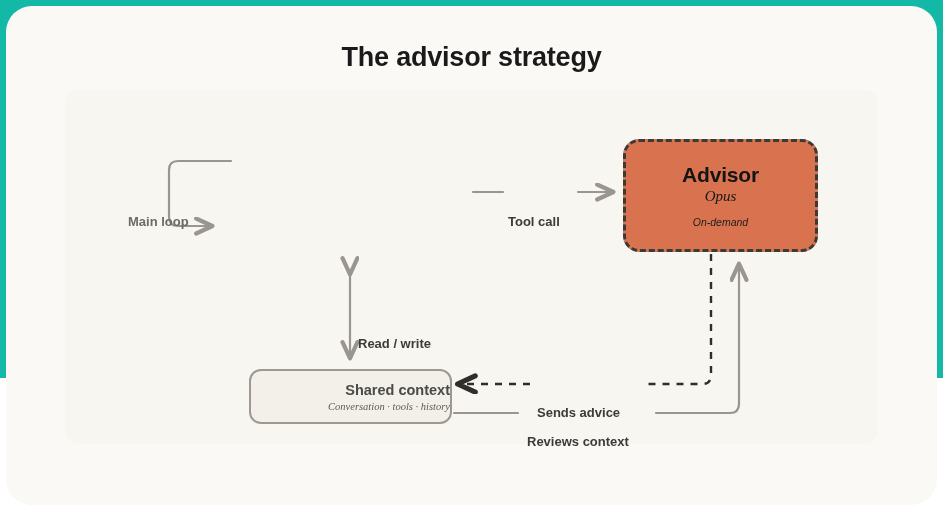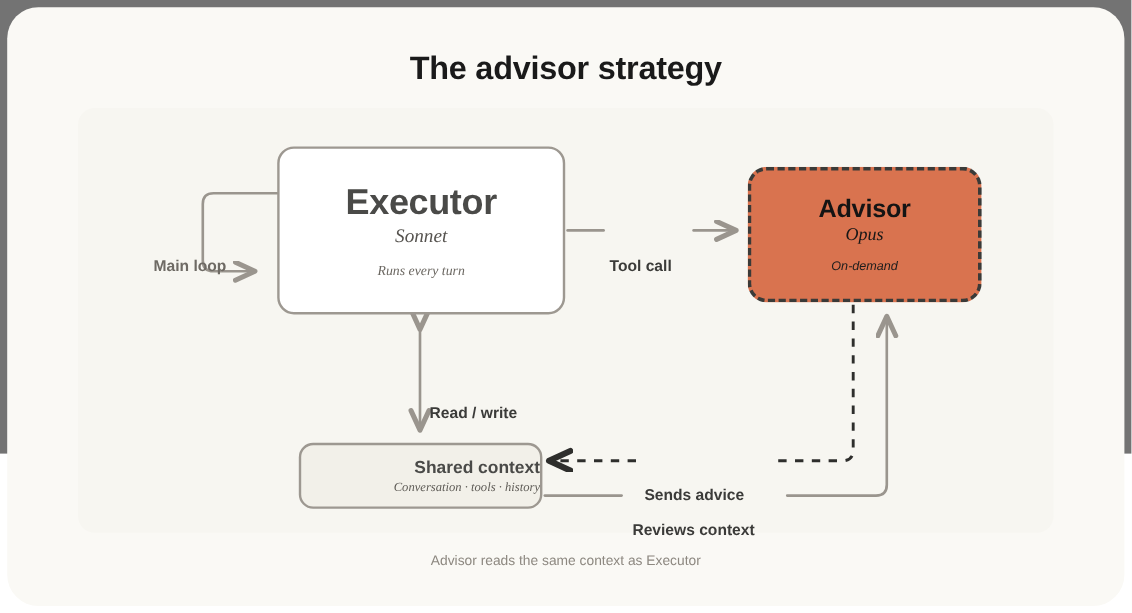--- a/index.html
+++ b/index.html
@@ -1,18 +1,18 @@
 <!DOCTYPE html>
 <html><head>
 <meta charset="utf-8">
 <style>
   html,body{margin:0;padding:0;background:#ffffff;}
   body{width:943px;height:511px;overflow:hidden;font-family:"Liberation Sans",sans-serif;}
 
-  .page{position:relative;width:943px;height:378px;background:#737373;}
+  .page{position:relative;width:943px;height:378px;background:#14b8a6;}
 
   .card{
     position:absolute;left:6px;top:6px;width:931px;height:499px;
     background:#FAF9F5;border-radius:26px;
   }
 
   .title{
     position:absolute;left:0;top:36px;width:931px;text-align:center;
     font-size:27px;font-weight:700;color:#1a1a1a;letter-spacing:-0.2px;
   }
@@ -108,38 +108,32 @@
         <path d="M705,248 L705,369 Q705,378 696,378 L640,378" fill="none" stroke="#2E2E2C" stroke-width="2.4" stroke-dasharray="7 7" stroke-linecap="butt"></path>
         <path d="M524,378 L452,378" fill="none" stroke="#2E2E2C" stroke-width="2.4" stroke-dasharray="7 7" stroke-linecap="butt" marker-end="url(#ah-dark)"></path>
       </g>
 
       <g>
         <path d="M448,407 L512,407" fill="none" stroke="#9A958E" stroke-width="2.2" stroke-linecap="round"></path>
         <path d="M650,407 L724,407 Q733,407 733,398 L733,258" fill="none" stroke="#9A958E" stroke-width="2.2" stroke-linecap="round" marker-end="url(#ah)"></path>
       </g>
     </svg>
 
-    <div class="node executor">
-      <div class="n-title">Executor</div>
-      <div class="n-sub">Sonnet</div>
-      <div class="n-note">Runs every turn</div>
-    </div>
 
     <div class="node advisor">
       <div class="n-title">Advisor</div>
       <div class="n-sub">Opus</div>
       <div class="n-note">On-demand</div>
     </div>
 
     <div class="node shared">
       <div class="n-title">Shared context</div>
       <div class="n-sub">Conversation · tools · history</div>
     </div>
 
     <div class="elabel gray lbl-mainloop">Main loop</div>
     <div class="elabel lbl-toolcall">Tool call</div>
     <div class="elabel lbl-readwrite">Read / write</div>
     <div class="elabel lbl-sends">Sends advice</div>
     <div class="elabel lbl-reviews">Reviews context</div>
 
-    <div class="caption">Advisor reads the same context as Executor</div>
   </div>
 </div>
 
 </body></html>

